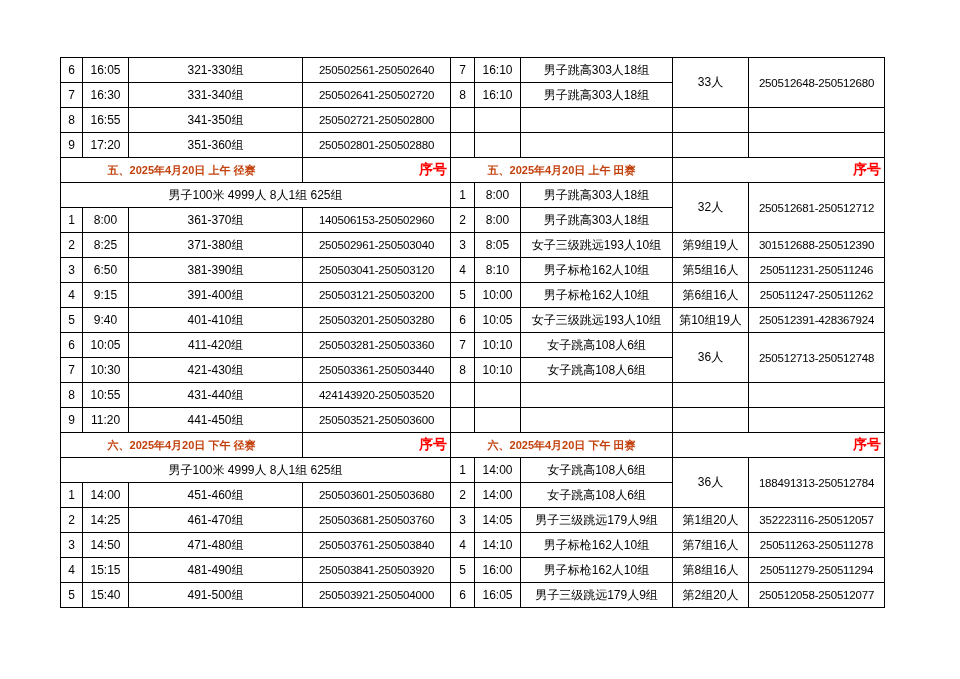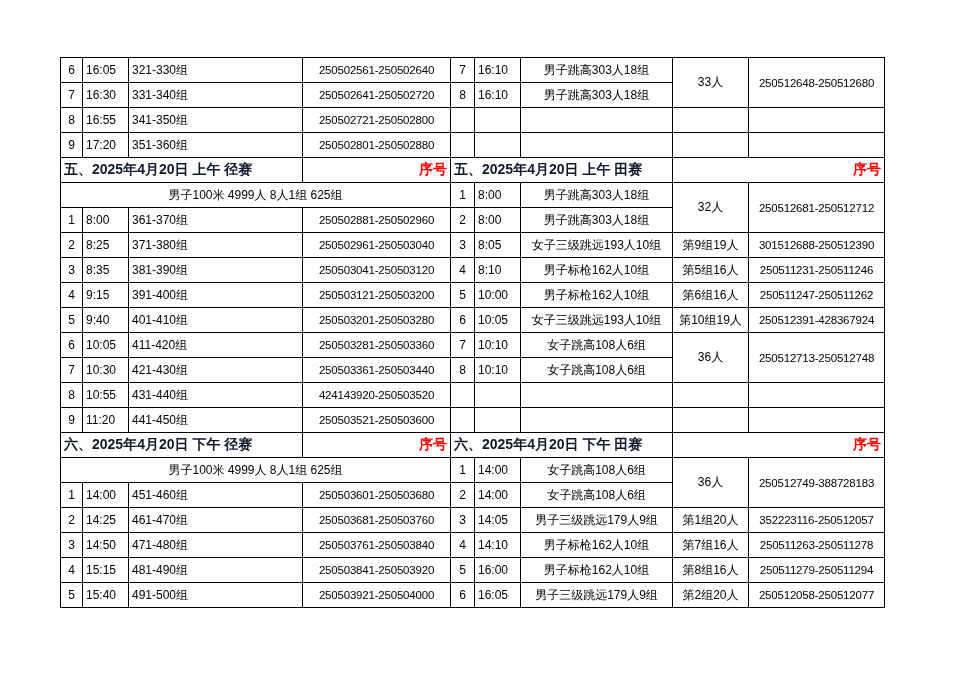--- a/index.html
+++ b/index.html
@@ -43,25 +43,25 @@
   col.c-time { width: 46px; }
   col.c-evt  { width: 174px; }
   col.c-code { width: 148px; }
   col.c-no2  { width: 24px; }
   col.c-time2{ width: 46px; }
   col.c-evt2 { width: 152px; }
   col.c-grp  { width: 76px; }
   col.c-code2{ width: 136px; }
 
   .ctr  { text-align: center; }
-  .left { text-align: left; }
+  .left { text-align: center; }
   .sec-title {
-    font-size: 14px;
+    font-size: 11px;
     font-weight: bold;
-    color: #0f172a;
+    color: #c2410c;
     height: 40px;
   }
   .sec-seq {
     font-size: 14px;
     font-weight: bold;
     color: #ff0000;
     text-align: right;
     height: 40px;
   }
   .grp-head {
@@ -143,39 +143,39 @@
           <td class="ctr num">1</td>
           <td class="left num">8:00</td>
           <td class="ctr evt">男子跳高303人18组</td>
           <td class="ctr evt" rowspan="2">32人</td>
           <td class="ctr code" rowspan="2">250512681-250512712</td>
         </tr>
         <tr>
           <td class="ctr num">1</td>
           <td class="left num">8:00</td>
           <td class="left evt">361-370组</td>
-          <td class="ctr code">250502881-250502960</td>
+          <td class="ctr code">140506153-250502960</td>
           <td class="ctr num">2</td>
           <td class="left num">8:00</td>
           <td class="ctr evt">男子跳高303人18组</td>
         </tr>
         <tr>
           <td class="ctr num">2</td>
           <td class="left num">8:25</td>
           <td class="left evt">371-380组</td>
           <td class="ctr code">250502961-250503040</td>
           <td class="ctr num">3</td>
           <td class="left num">8:05</td>
           <td class="ctr evt">女子三级跳远193人10组</td>
           <td class="ctr evt">第9组19人</td>
           <td class="ctr code">301512688-250512390</td>
         </tr>
         <tr>
           <td class="ctr num">3</td>
-          <td class="left num">8:35</td>
+          <td class="left num">6:50</td>
           <td class="left evt">381-390组</td>
           <td class="ctr code">250503041-250503120</td>
           <td class="ctr num">4</td>
           <td class="left num">8:10</td>
           <td class="ctr evt">男子标枪162人10组</td>
           <td class="ctr evt">第5组16人</td>
           <td class="ctr code">250511231-250511246</td>
         </tr>
         <tr>
           <td class="ctr num">4</td>
@@ -246,21 +246,21 @@
           <td class="sec-seq">序号</td>
           <td class="sec-title left" colspan="3">六、2025年4月20日    下午      田赛</td>
           <td class="sec-seq" colspan="2">序号</td>
         </tr>
         <tr>
           <td class="grp-head" colspan="4">男子100米    4999人    8人1组    625组</td>
           <td class="ctr num">1</td>
           <td class="left num">14:00</td>
           <td class="ctr evt">女子跳高108人6组</td>
           <td class="ctr evt" rowspan="2">36人</td>
-          <td class="ctr code" rowspan="2">250512749-388728183</td>
+          <td class="ctr code" rowspan="2">188491313-250512784</td>
         </tr>
         <tr>
           <td class="ctr num">1</td>
           <td class="left num">14:00</td>
           <td class="left evt">451-460组</td>
           <td class="ctr code">250503601-250503680</td>
           <td class="ctr num">2</td>
           <td class="left num">14:00</td>
           <td class="ctr evt">女子跳高108人6组</td>
         </tr>

